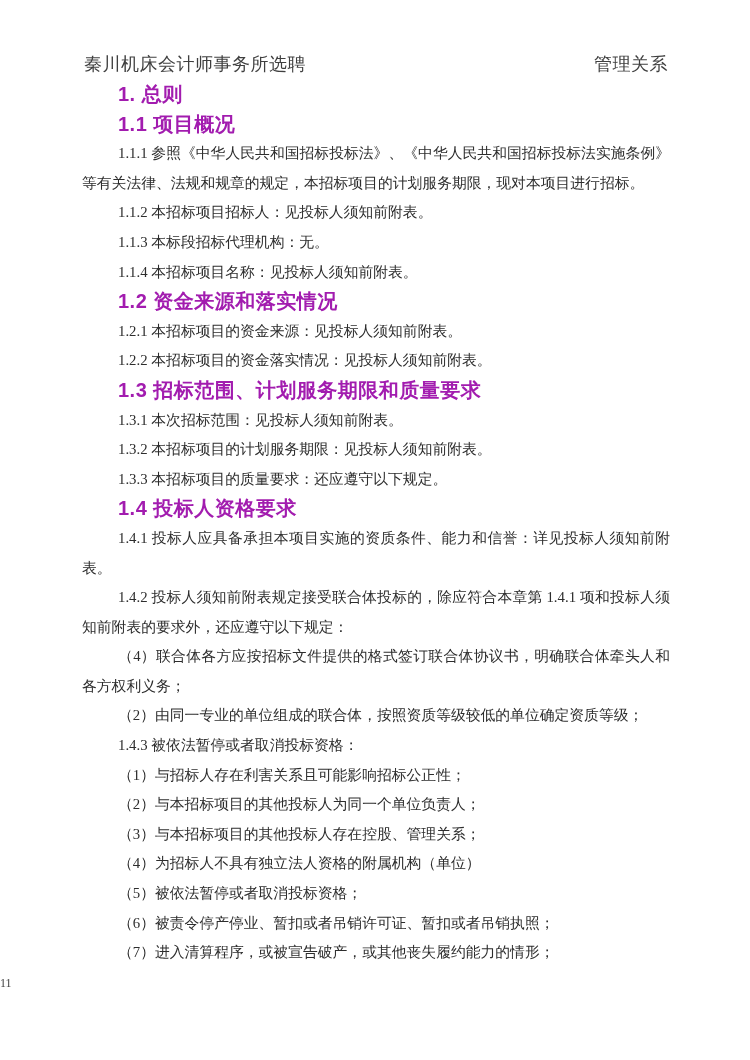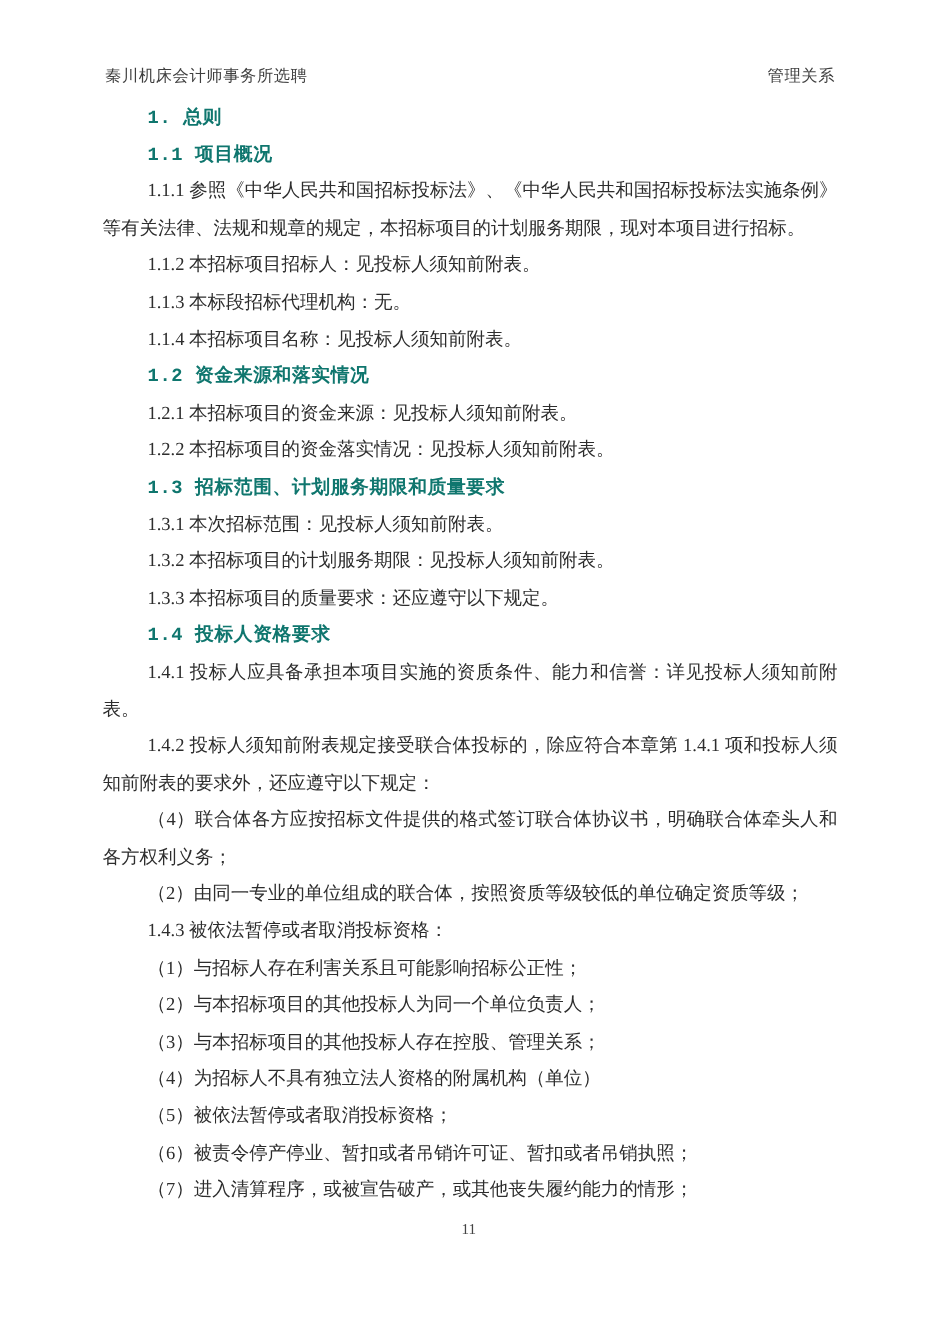--- a/index.html
+++ b/index.html
@@ -16,53 +16,52 @@
     font-family: "Liberation Serif", "DejaVu Serif", serif;
   }
   .page-header {
     position: absolute;
     top: 52px;
     left: 84px;
     right: 82px;
     display: flex;
     justify-content: space-between;
     align-items: center;
-    font-size: 13px;
+    font-size: 18px;
     color: #3f3f3f;
     letter-spacing: 0.5px;
   }
   .doc-body {
     position: absolute;
     top: 80px;
     left: 82px;
     width: 588px;
     font-size: 14.8px;
     line-height: 29.6px;
     color: #2d2d2d;
     text-align: justify;
   }
   .doc-body p {
     margin: 0;
     padding: 0;
     text-indent: 36px;
   }
   .doc-body p.h1,
   .doc-body p.h2 {
-    font-family: Liberation Mono, monospace;
+    font-family: Liberation Sans, sans-serif;
     font-weight: bold;
-    color: #0f766e;
-    font-size: 15px;
+    color: #a21caf;
+    font-size: 20px;
     letter-spacing: 0.5px;
   }
   .page-footer {
     position: absolute;
     top: 976px;
     left: 0;
     width: 100%;
-    text-align: center;
     font-size: 12px;
     color: #444444;
   }
 </style>
 </head>
 <body>
 
 <div class="page">
 
   <div class="page-header">

